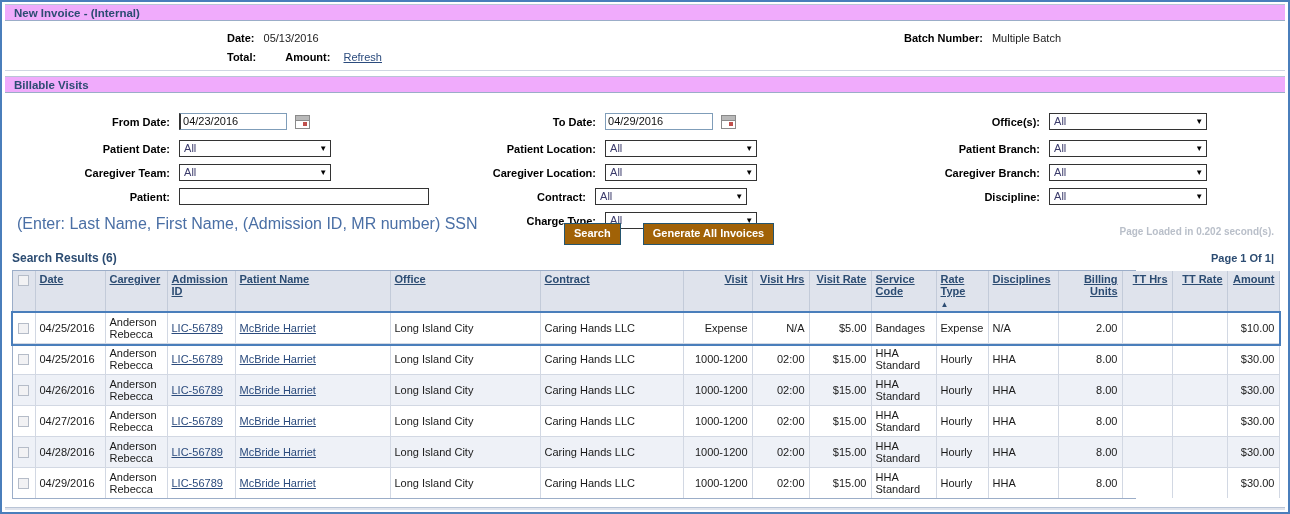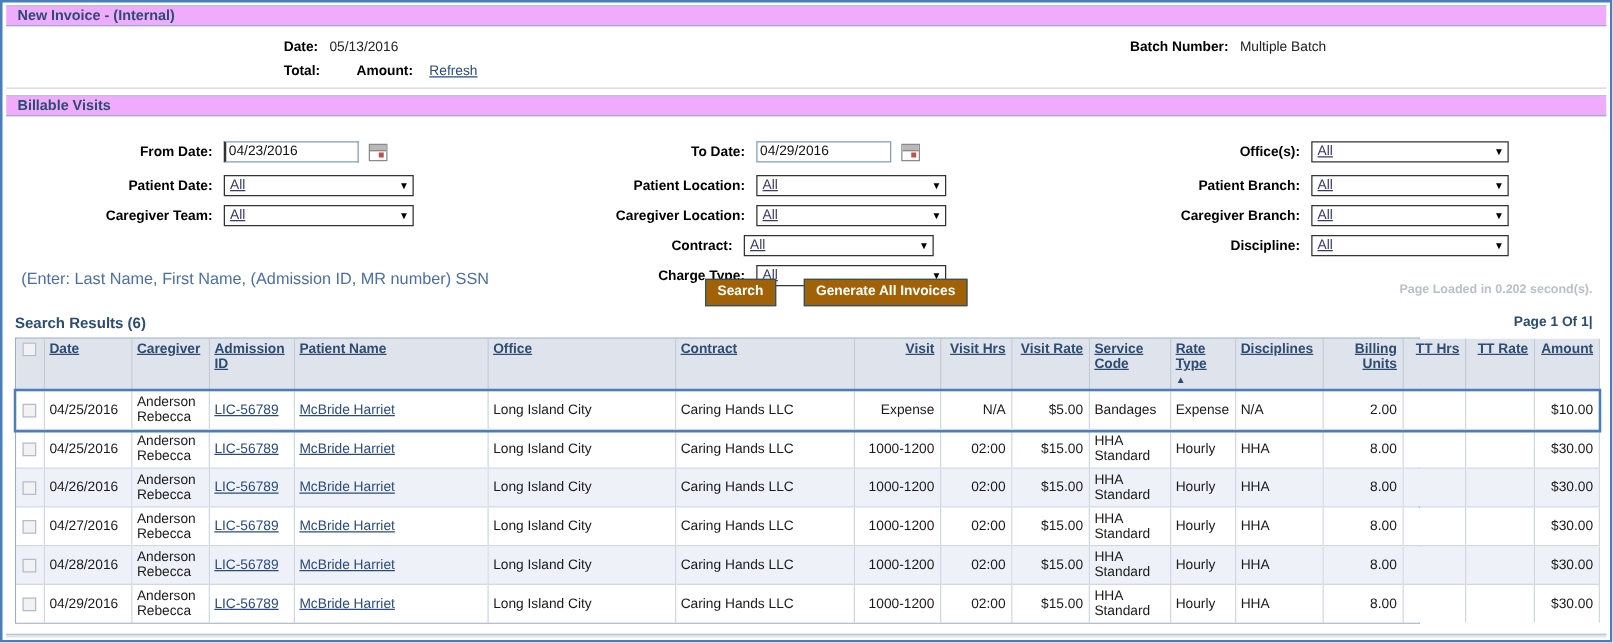--- a/index.html
+++ b/index.html
@@ -76,21 +76,20 @@
     vertical-align: middle;
     position: relative;
     height: 17px;
     border: 1px solid #333;
     background: #fff;
     font-size: 11px;
     line-height: 15px;
     padding: 0 16px 0 4px;
     color: #3a3a6a;
     overflow: hidden;
-    text-decoration: underline;
   }
   .sel .arrow {
     position: absolute; right: 3px; top: 0;
     font-size: 8px; line-height: 16px; color: #000;
   }
   .calicon {
     display: inline-block; vertical-align: middle;
     width: 15px; height: 14px; margin-left: 5px;
     background: #fff;
     border: 1px solid #8a8a8a;
@@ -100,21 +99,21 @@
   .calicon:before {
     content:""; position:absolute; left:0; right:0; top:0; height:4px;
     background:#b9b9b9; border-bottom:1px solid #8a8a8a;
   }
   .calicon:after {
     content:""; position:absolute; right:2px; bottom:2px;
     width:4px; height:4px; background:#c0504d;
   }
   .hint {
     position: absolute;
-    font-size: 13px;
+    font-size: 16px;
     color: #4a6fa5;
   }
   
   .btn {
     display: inline-block;
     background: #a16207;
     color: #ffffff;
     font-weight: bold;
     font-size: 11px;
     padding: 4px 9px 5px 9px;
@@ -225,20 +224,24 @@
       <span class="txtin caret" style="width:108px; margin-left:6px;">04/23/2016</span>
       <span class="calicon"></span>
     </div>
     <div class="frow" style="left:10px; top:47px;">
       <span class="flabel" style="width:155px;">Patient Date:</span>
       <span class="sel" style="width:152px; margin-left:6px;"><span>All</span><span class="arrow">▼</span></span>
     </div>
     <div class="frow" style="left:10px; top:71px;">
       <span class="flabel" style="width:155px;">Caregiver Team:</span>
       <span class="sel" style="width:152px; margin-left:6px;"><span>All</span><span class="arrow">▼</span></span>
+    </div>
+    <div class="frow" style="left:10px; top:95px;">
+      <span class="flabel" style="width:155px;">Patient:</span>
+      <span class="txtin" style="width:250px; margin-left:6px; border:1px solid #333;"></span>
     </div>
     <div class="hint" style="left:12px; top:122px;">(Enter: Last Name, First Name, (Admission ID, MR number) SSN</div>
 
     <div class="frow" style="left:433px; top:20px;">
       <span class="flabel" style="width:158px;">To Date:</span>
       <span class="txtin" style="width:108px; margin-left:6px;">04/29/2016</span>
       <span class="calicon"></span>
     </div>
     <div class="frow" style="left:433px; top:47px;">
       <span class="flabel" style="width:158px;">Patient Location:</span>

